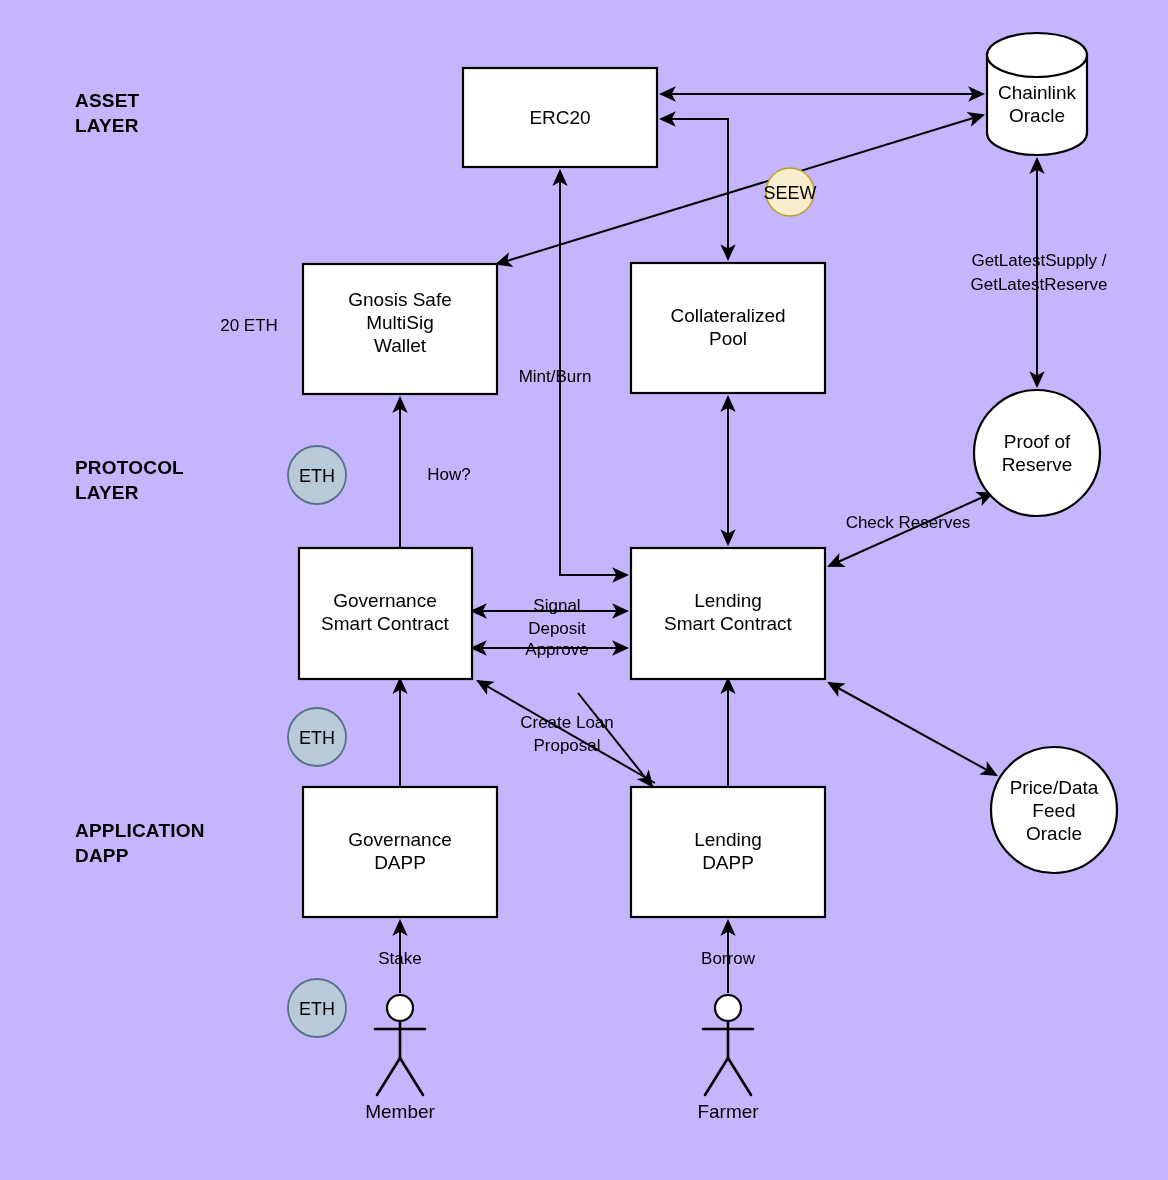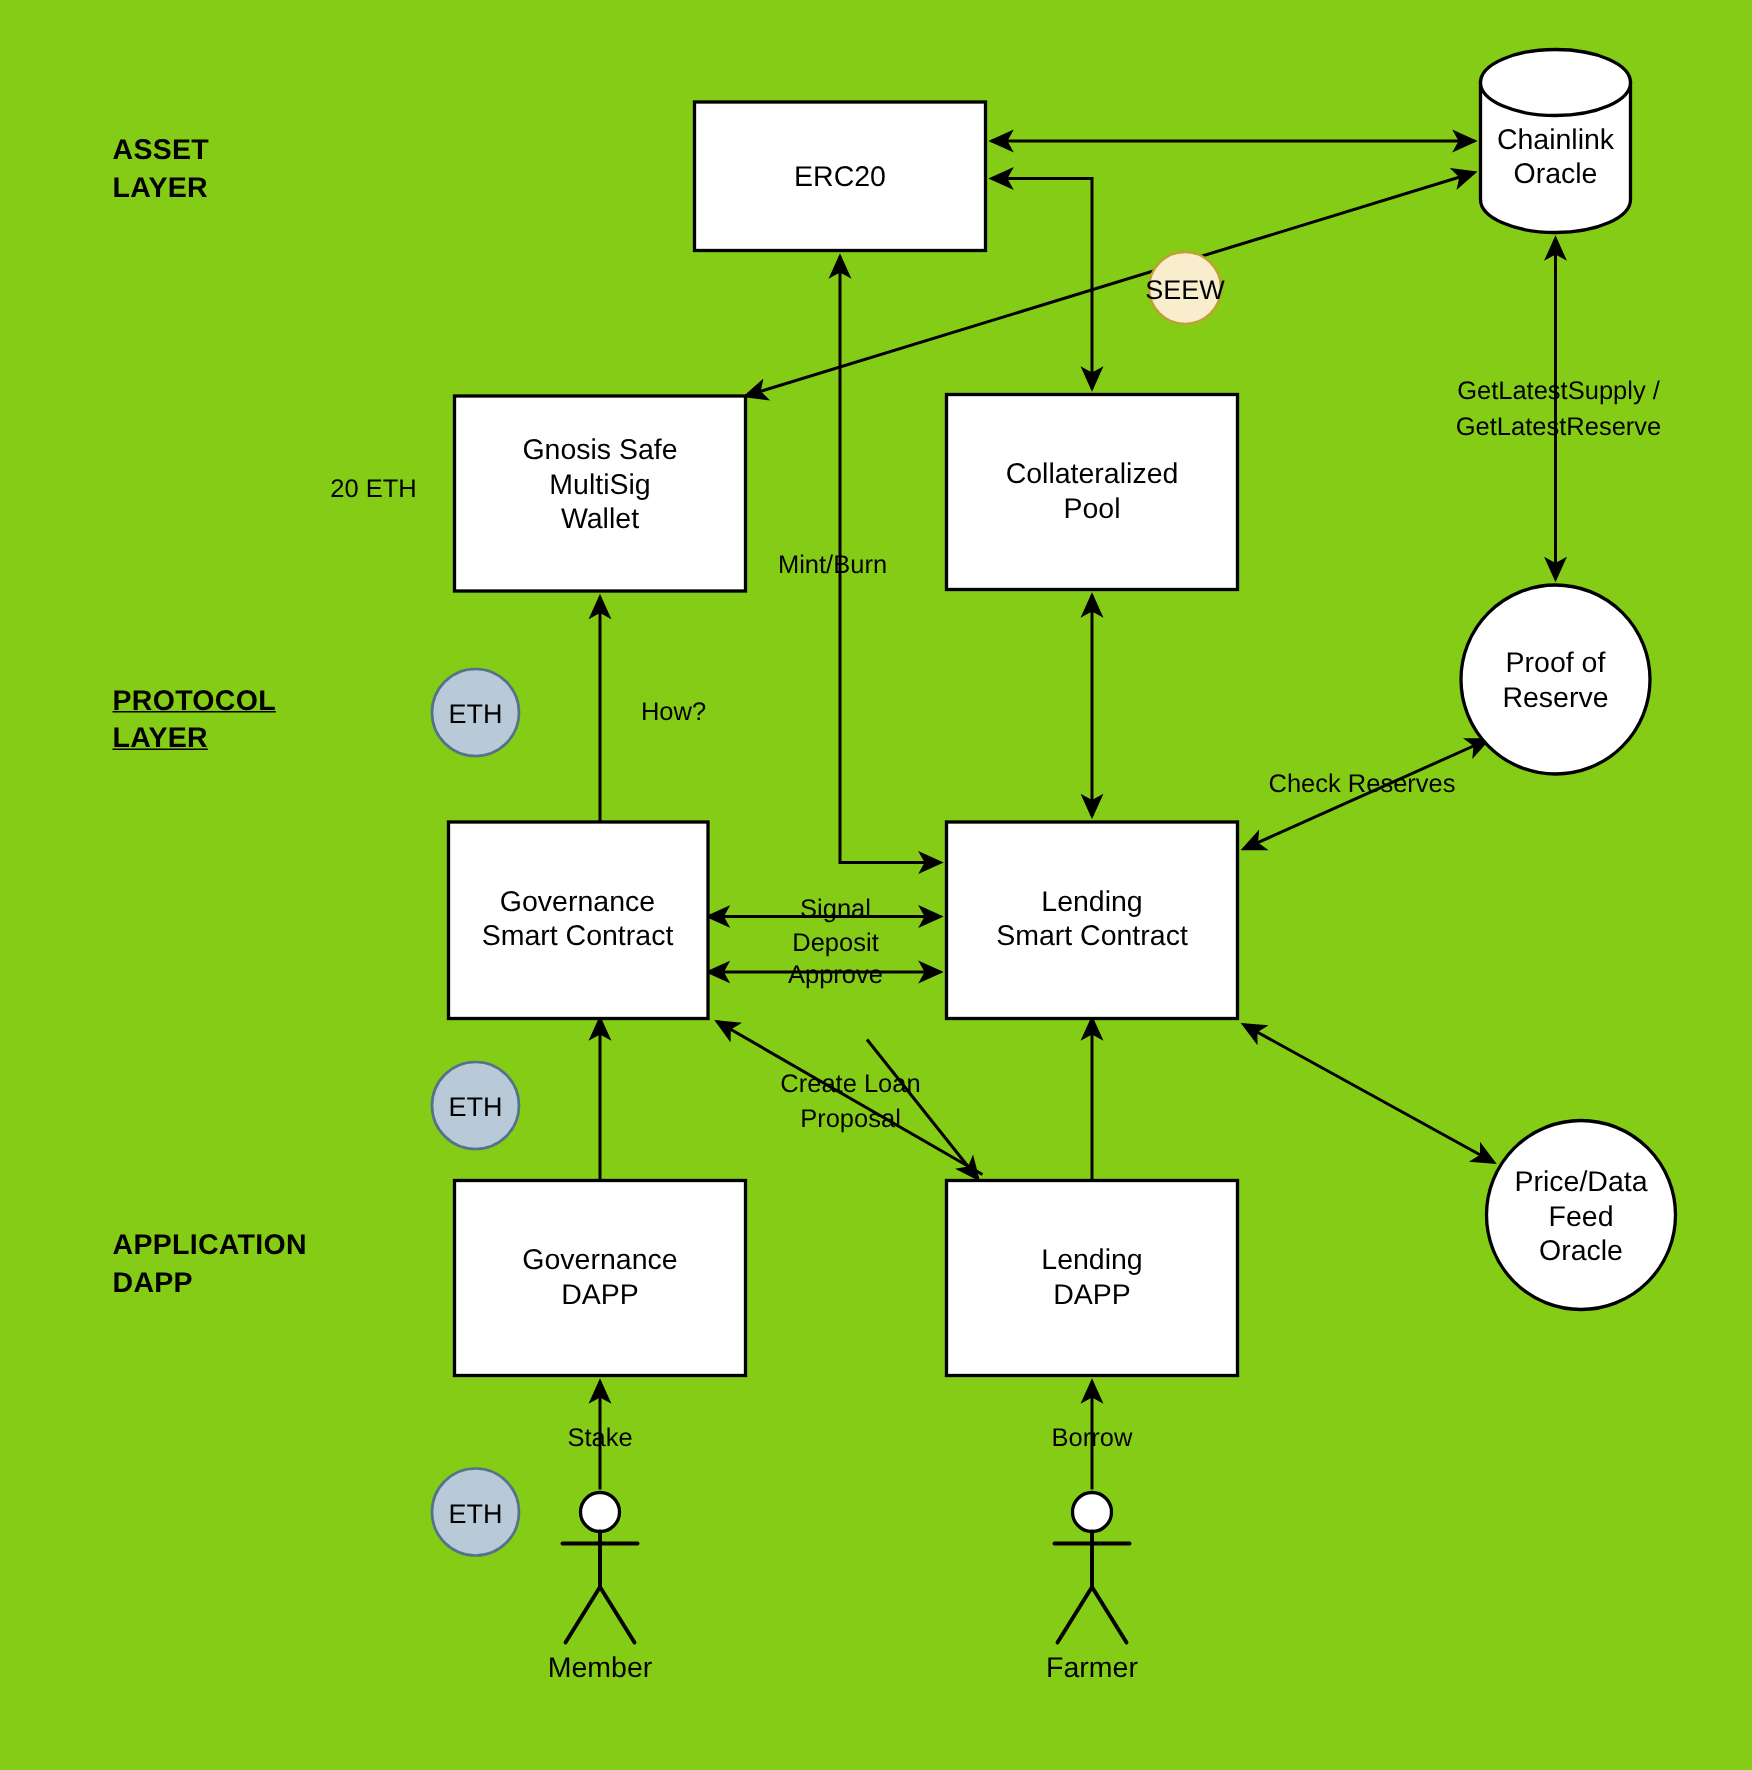--- a/index.html
+++ b/index.html
@@ -4,21 +4,21 @@
 <style>
   html, body {
     margin: 0;
     padding: 0;
     background: #ffffff;
   }
   #canvas {
     position: relative;
     width: 1168px;
     height: 1180px;
-    background: #84cc16;
+    background: #c4b5fd;
     font-family: "Liberation Sans", sans-serif;
     overflow: hidden;
   }
   svg.diagram {
     position: absolute;
     left: 0;
     top: 0;
     width: 1168px;
     height: 1180px;
   }
@@ -70,21 +70,21 @@
   }
 </style>
 </head>
 <body>
 
 <div id="canvas">
 
   <div class="layer-label" style="left:75px; top:88px;">ASSET
 LAYER</div>
 
-  <div class="layer-label" style="left:75px; top:455px;text-decoration:underline;">PROTOCOL
+  <div class="layer-label" style="left:75px; top:455px;">PROTOCOL
 LAYER</div>
 
   <div class="layer-label" style="left:75px; top:818px;">APPLICATION
 DAPP</div>
 
   <svg class="diagram" viewBox="0 0 1168 1180" xmlns="http://www.w3.org/2000/svg">
     <defs>
       <marker id="arrow" viewBox="0 0 12 12" refX="10.5" refY="6" markerWidth="8.5" markerHeight="8.5" orient="auto-start-reverse">
         <path d="M 0 0.6 L 12 6 L 0 11.4 L 3 6 Z" fill="#000000"></path>
       </marker>

